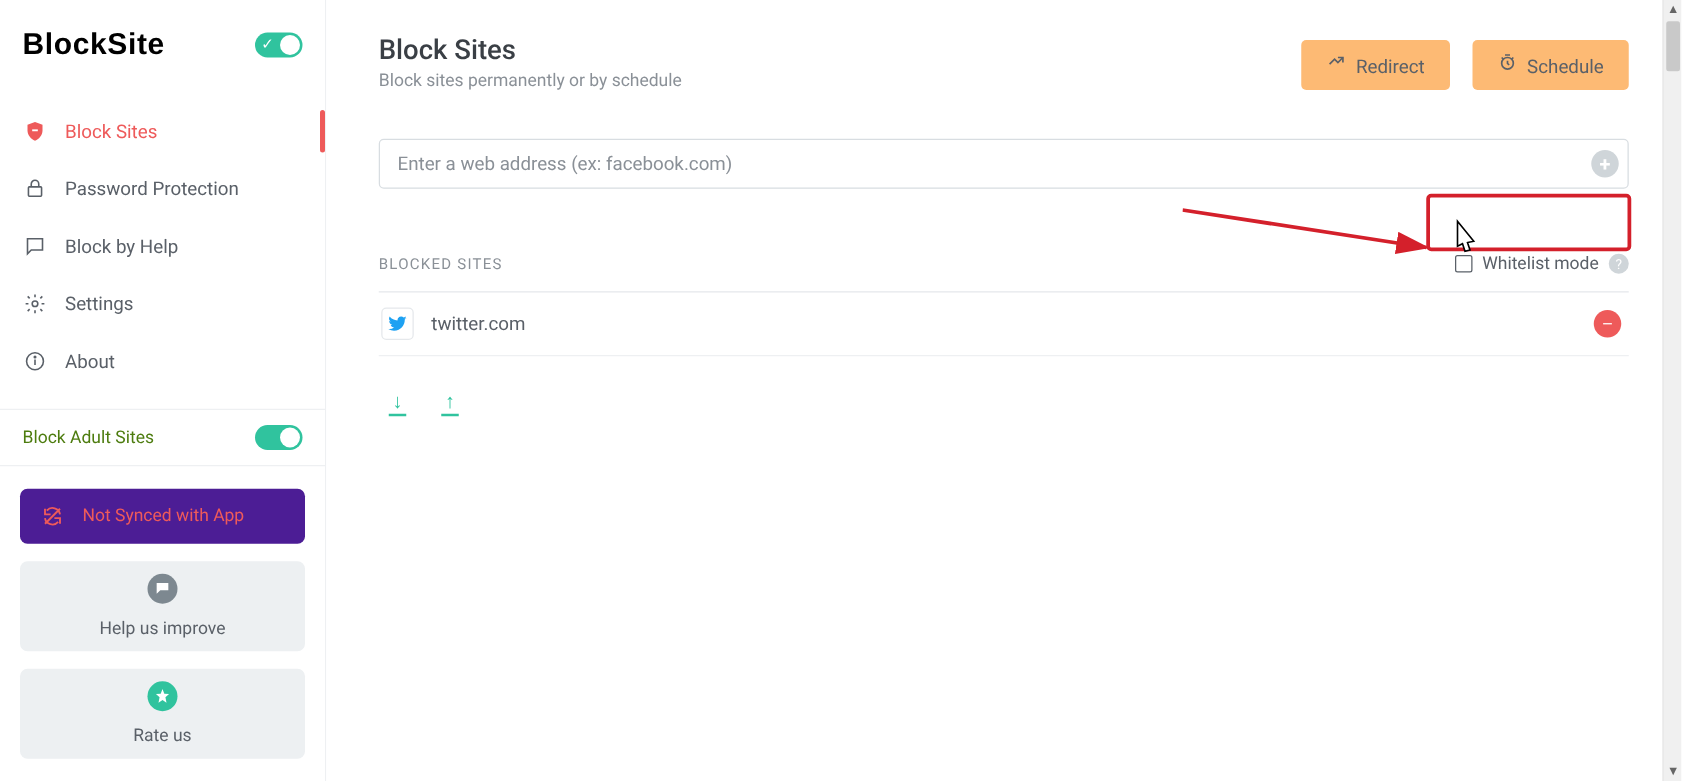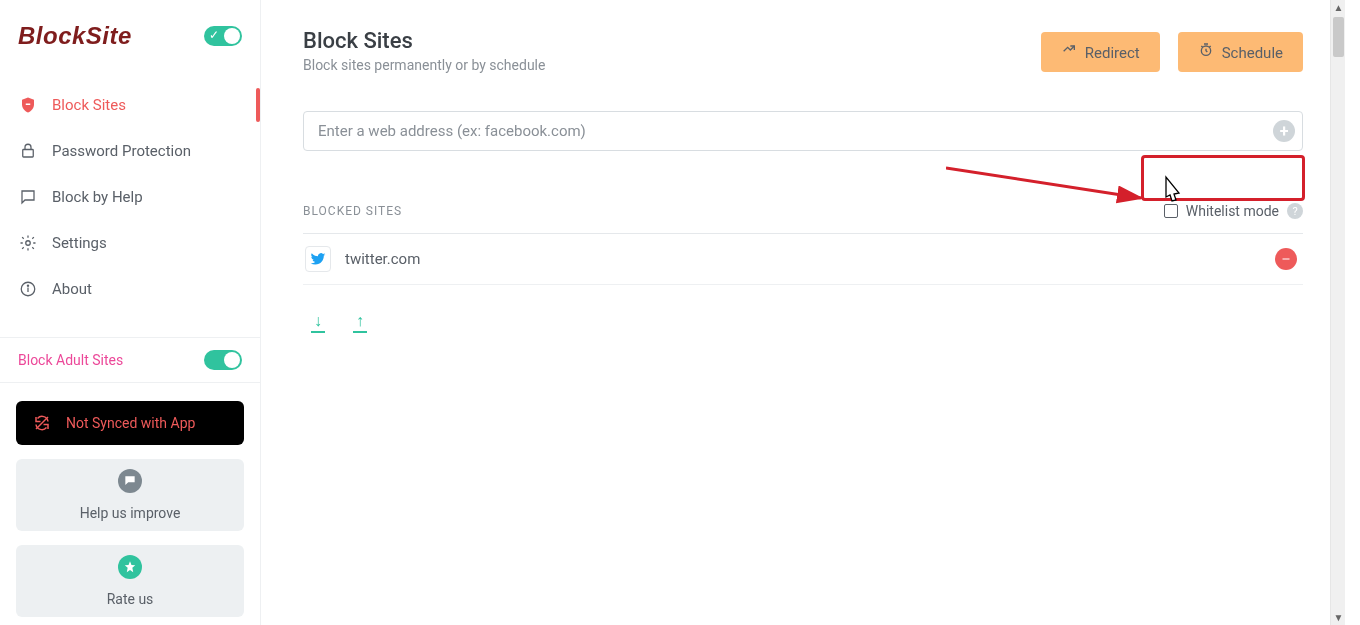--- a/index.html
+++ b/index.html
@@ -8,37 +8,37 @@
   
   .fake-scroll { position: absolute; right: 0; top: 0; width: 15px; height: 625px; background: #f0f0f0; border-left: 1px solid #e6e6e6; }
   .fake-scroll .up, .fake-scroll .down { position: absolute; left: 0; width: 15px; height: 15px; display:flex; align-items:center; justify-content:center; color:#666; font-size:10px; }
   .fake-scroll .up { top: 0; }
   .fake-scroll .down { bottom: 0; }
   .fake-scroll .thumb { position: absolute; left: 2px; top: 17px; width: 11px; height: 40px; background: #c9c9c9; border-radius: 2px; }
 
   
   .sidebar { width: 260px; background: #fff; position: relative; }
   .brand-row { display:flex; align-items:center; justify-content:space-between; padding: 22px 18px 10px 18px; }
-  .brand { font-family: Arial Black, Arial, sans-serif; font-weight: 900; font-size: 24px; letter-spacing: 0.5px; color:#7f1d1d;font-style:italic; }
+  .brand { font-family: Arial Black, Arial, sans-serif; font-weight: 900; font-size: 24px; letter-spacing: 0.5px; color:#000000; }
   .switch { position: relative; width: 38px; height: 20px; background:#30c39e; border-radius: 20px; }
   .switch .knob { position:absolute; top:2px; right:2px; width:16px; height:16px; background:#fff; border-radius:50%; }
   .switch .check { position:absolute; left:5px; top:2px; color:#fff; font-size:12px; }
 
   .nav { margin-top: 22px; }
   .nav-item { display:flex; align-items:center; gap:14px; padding: 13px 18px; color:#5a6068; font-size:15px; cursor:pointer; position:relative; }
   .nav-item.active { color:#ee5a5a; }
   .nav-item.active::after { content:""; position:absolute; right:0; top:6px; bottom:6px; width:4px; background:#ee5a5a; border-radius:2px; }
   .nav-item .nav-icon { width:20px; height:20px; display:flex; align-items:center; justify-content:center; color:inherit; flex:none; }
   .nav-item .nav-icon svg { width:18px; height:18px; }
 
-  .adult-row { margin-top:25px; border-top:1px solid #eef0f2; border-bottom:1px solid #eef0f2; padding:12px 18px; display:flex; align-items:center; justify-content:space-between; color:#ec4899; font-size:14px; }
+  .adult-row { margin-top:15px; border-top:1px solid #eef0f2; border-bottom:1px solid #eef0f2; padding:12px 18px; display:flex; align-items:center; justify-content:space-between; color:#4d7c0f; font-size:14px; }
 
   .pill-area { padding: 18px 16px 0 16px; display:flex; flex-direction:column; gap:14px; }
   .pill { display:flex; align-items:center; gap:12px; border-radius:6px; padding:10px 14px; font-size:14px; cursor:pointer; }
-  .pill.red { background:#000000; color:#ee5a5a; }
+  .pill.red { background:#4c1d95; color:#ee5a5a; }
   .pill.grey { background:#edf0f2; color:#5a6068;flex-direction:column; }
   .pill .pill-icon { width:24px; height:24px; display:flex; align-items:center; justify-content:center; border-radius:50%; flex:none; }
   .pill.grey .pill-icon.circle { background:#7d8890; color:#fff; }
   .pill.grey .pill-icon.green-circle { background:#30c39e; color:#fff; }
   .pill.red .pill-icon { color:#ee5a5a; }
 
   .divider-vert { width:1px; background:#eef0f2; }
 
   
   .main { flex:1; padding: 28px 42px 0 42px; position:relative; background:#fff; }

